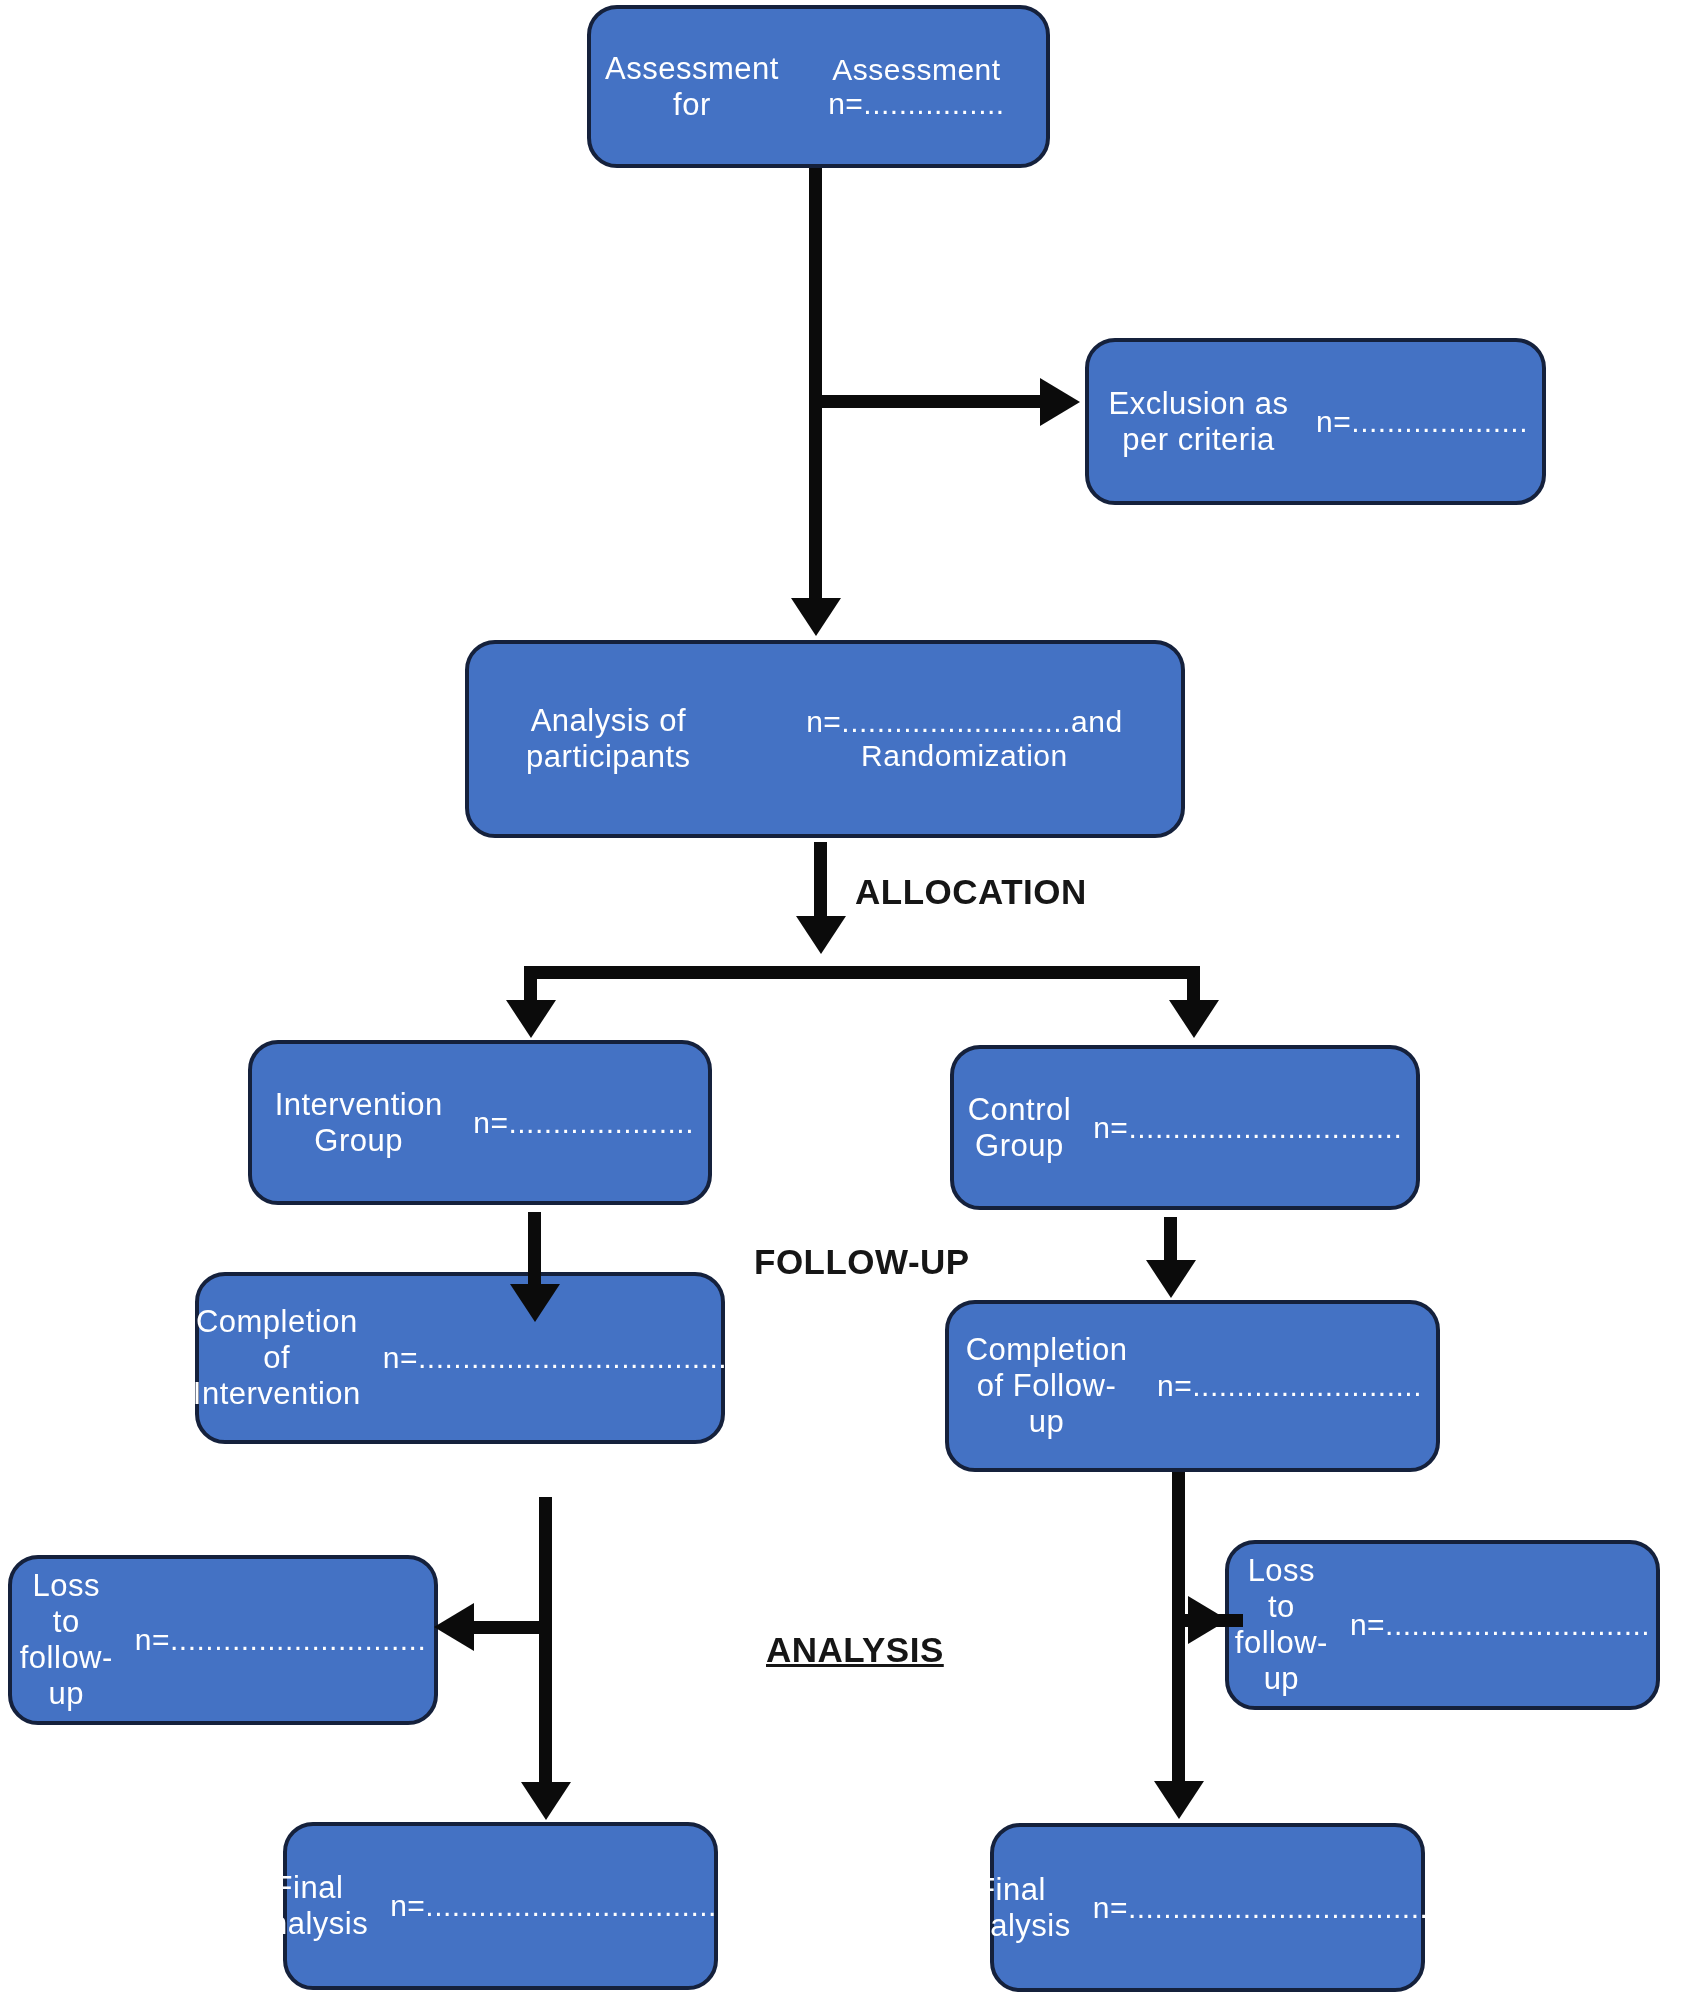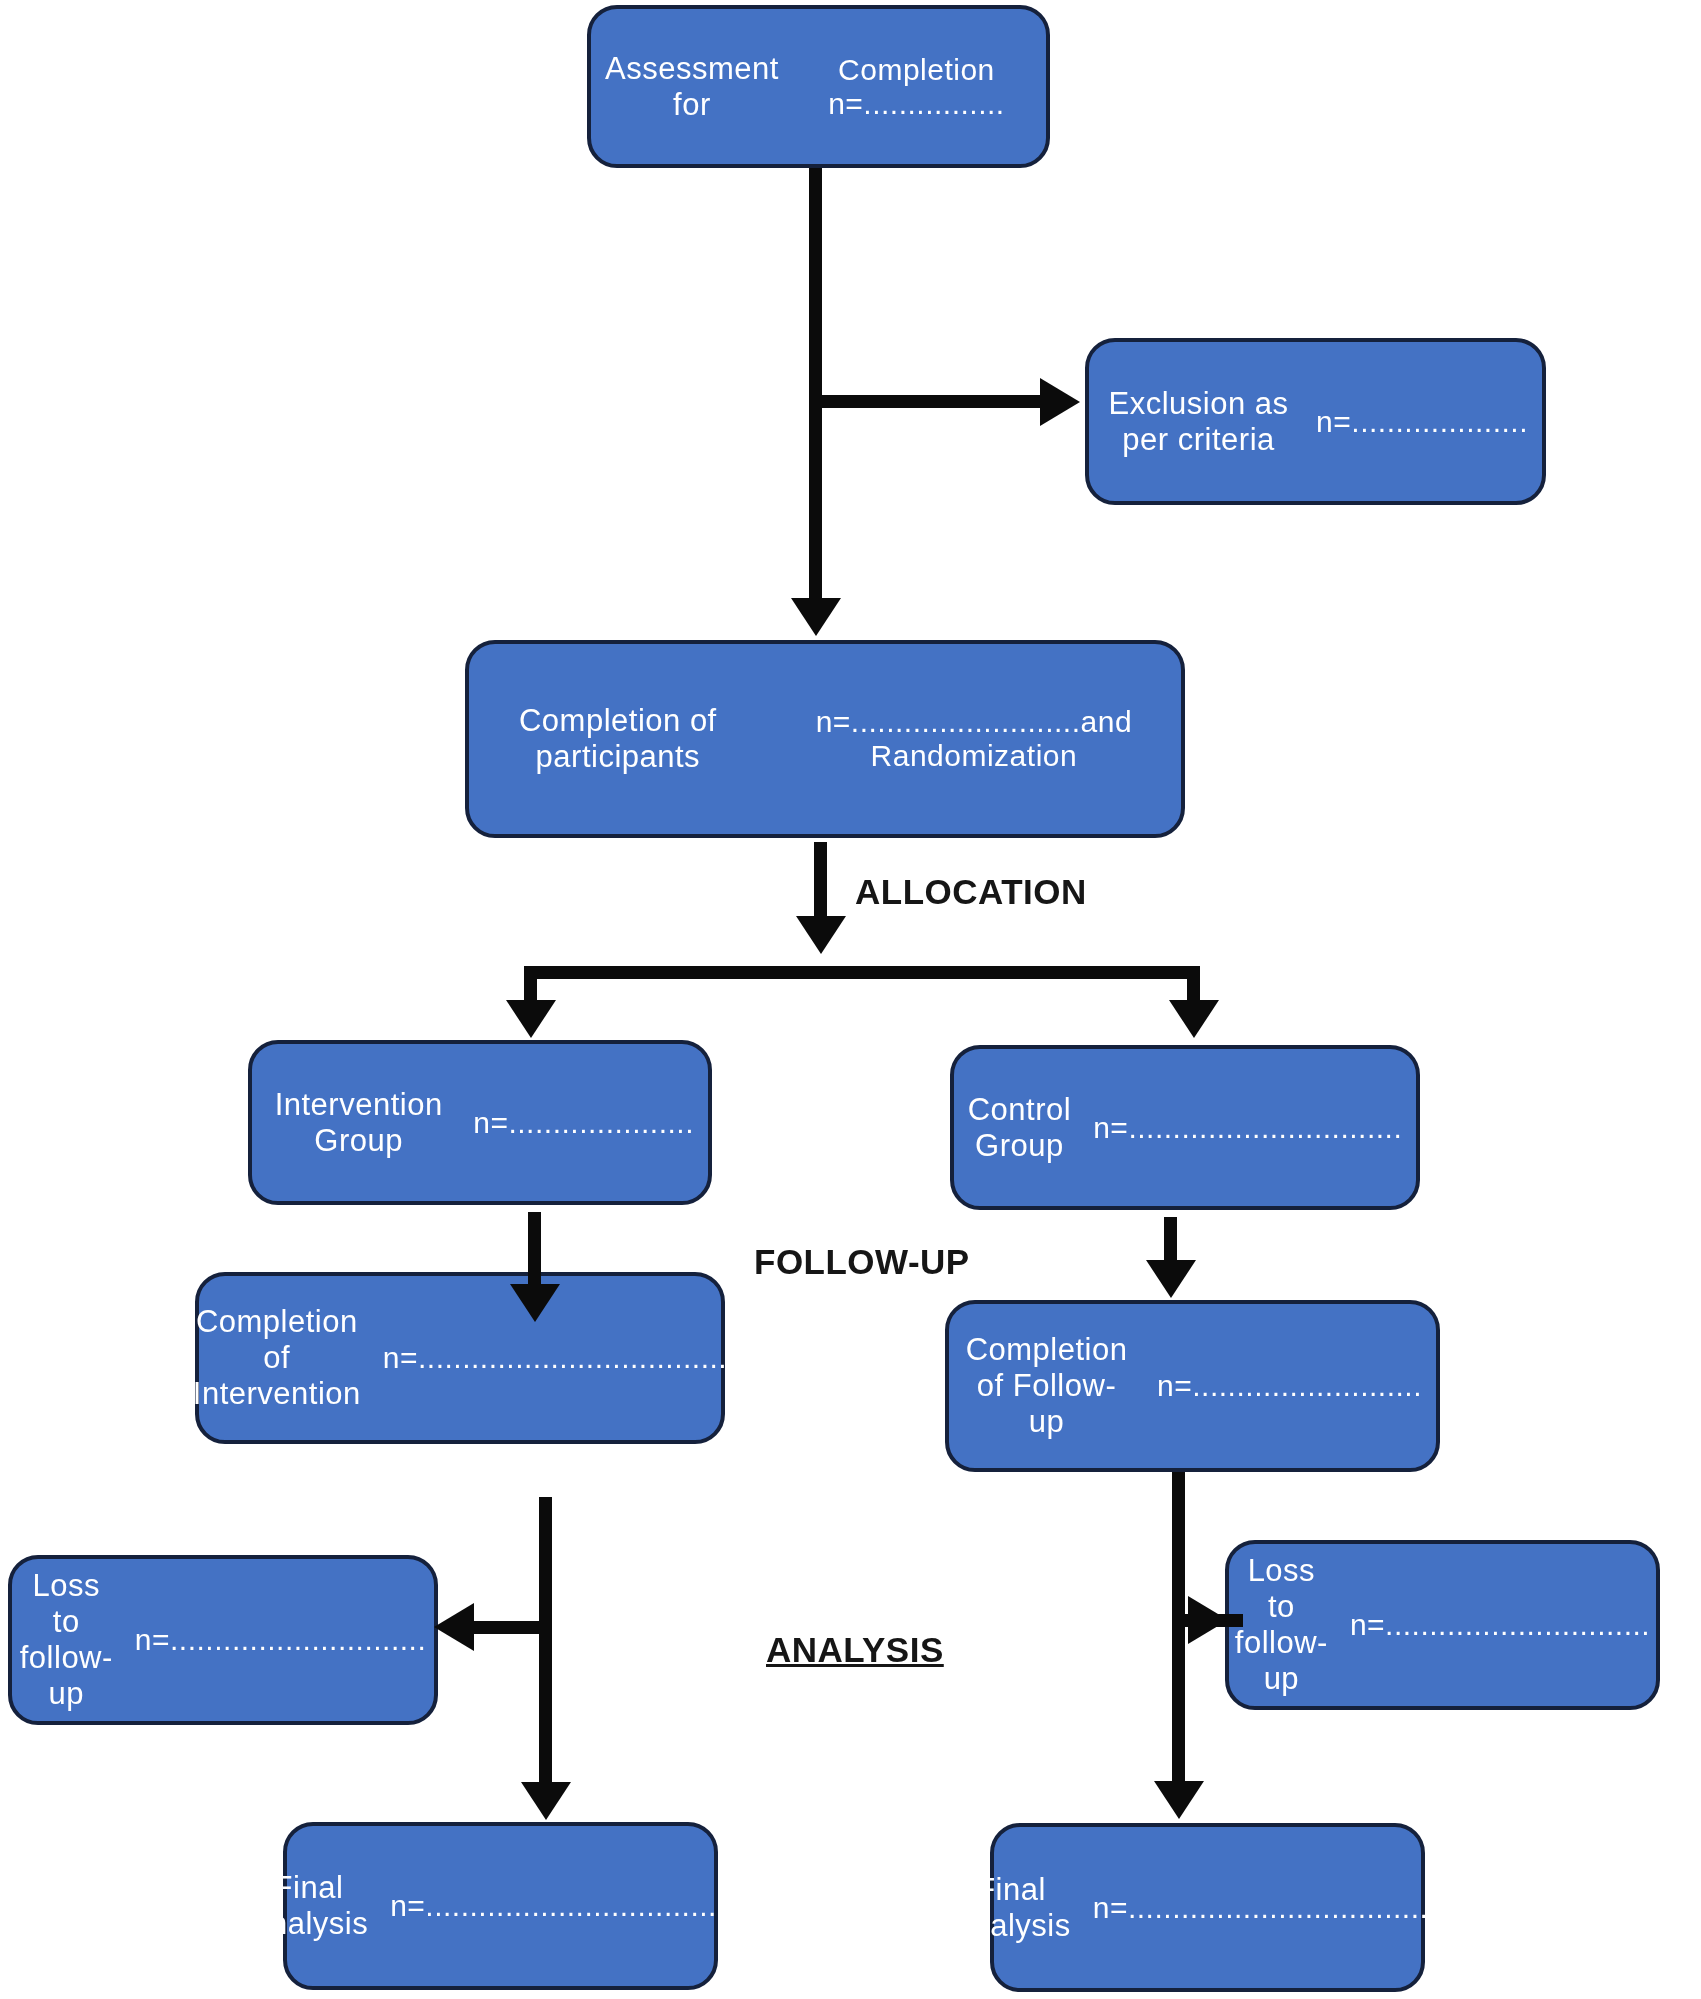--- a/index.html
+++ b/index.html
@@ -42,30 +42,30 @@
   .ah-right{border-top:24px solid transparent;border-bottom:24px solid transparent;border-left:40px solid #0b0b0b;}
   .ah-left{border-top:24px solid transparent;border-bottom:24px solid transparent;border-right:40px solid #0b0b0b;}
 </style>
 </head>
 <body>
 
 <div id="canvas">
 
   <div class="fbox" style="left:587px;top:5px;width:463px;height:163px;">
     <span>Assessment for</span>
-    <span class="l2">Completion n=................</span>
+    <span class="l2">Assessment n=................</span>
   </div>
 
   <div class="fbox" style="left:1085px;top:338px;width:461px;height:167px;">
     <span>Exclusion as per criteria</span>
     <span class="l2">n=....................</span>
   </div>
 
   <div class="fbox" style="left:465px;top:640px;width:720px;height:198px;gap:28px;">
-    <span>Completion of participants</span>
+    <span>Analysis of participants</span>
     <span class="l2">n=..........................and Randomization</span>
   </div>
 
   <div class="fbox" style="left:248px;top:1040px;width:464px;height:165px;">
     <span>Intervention Group</span>
     <span class="l2">n=.....................</span>
   </div>
 
   <div class="fbox" style="left:950px;top:1045px;width:470px;height:165px;">
     <span>Control Group</span>

